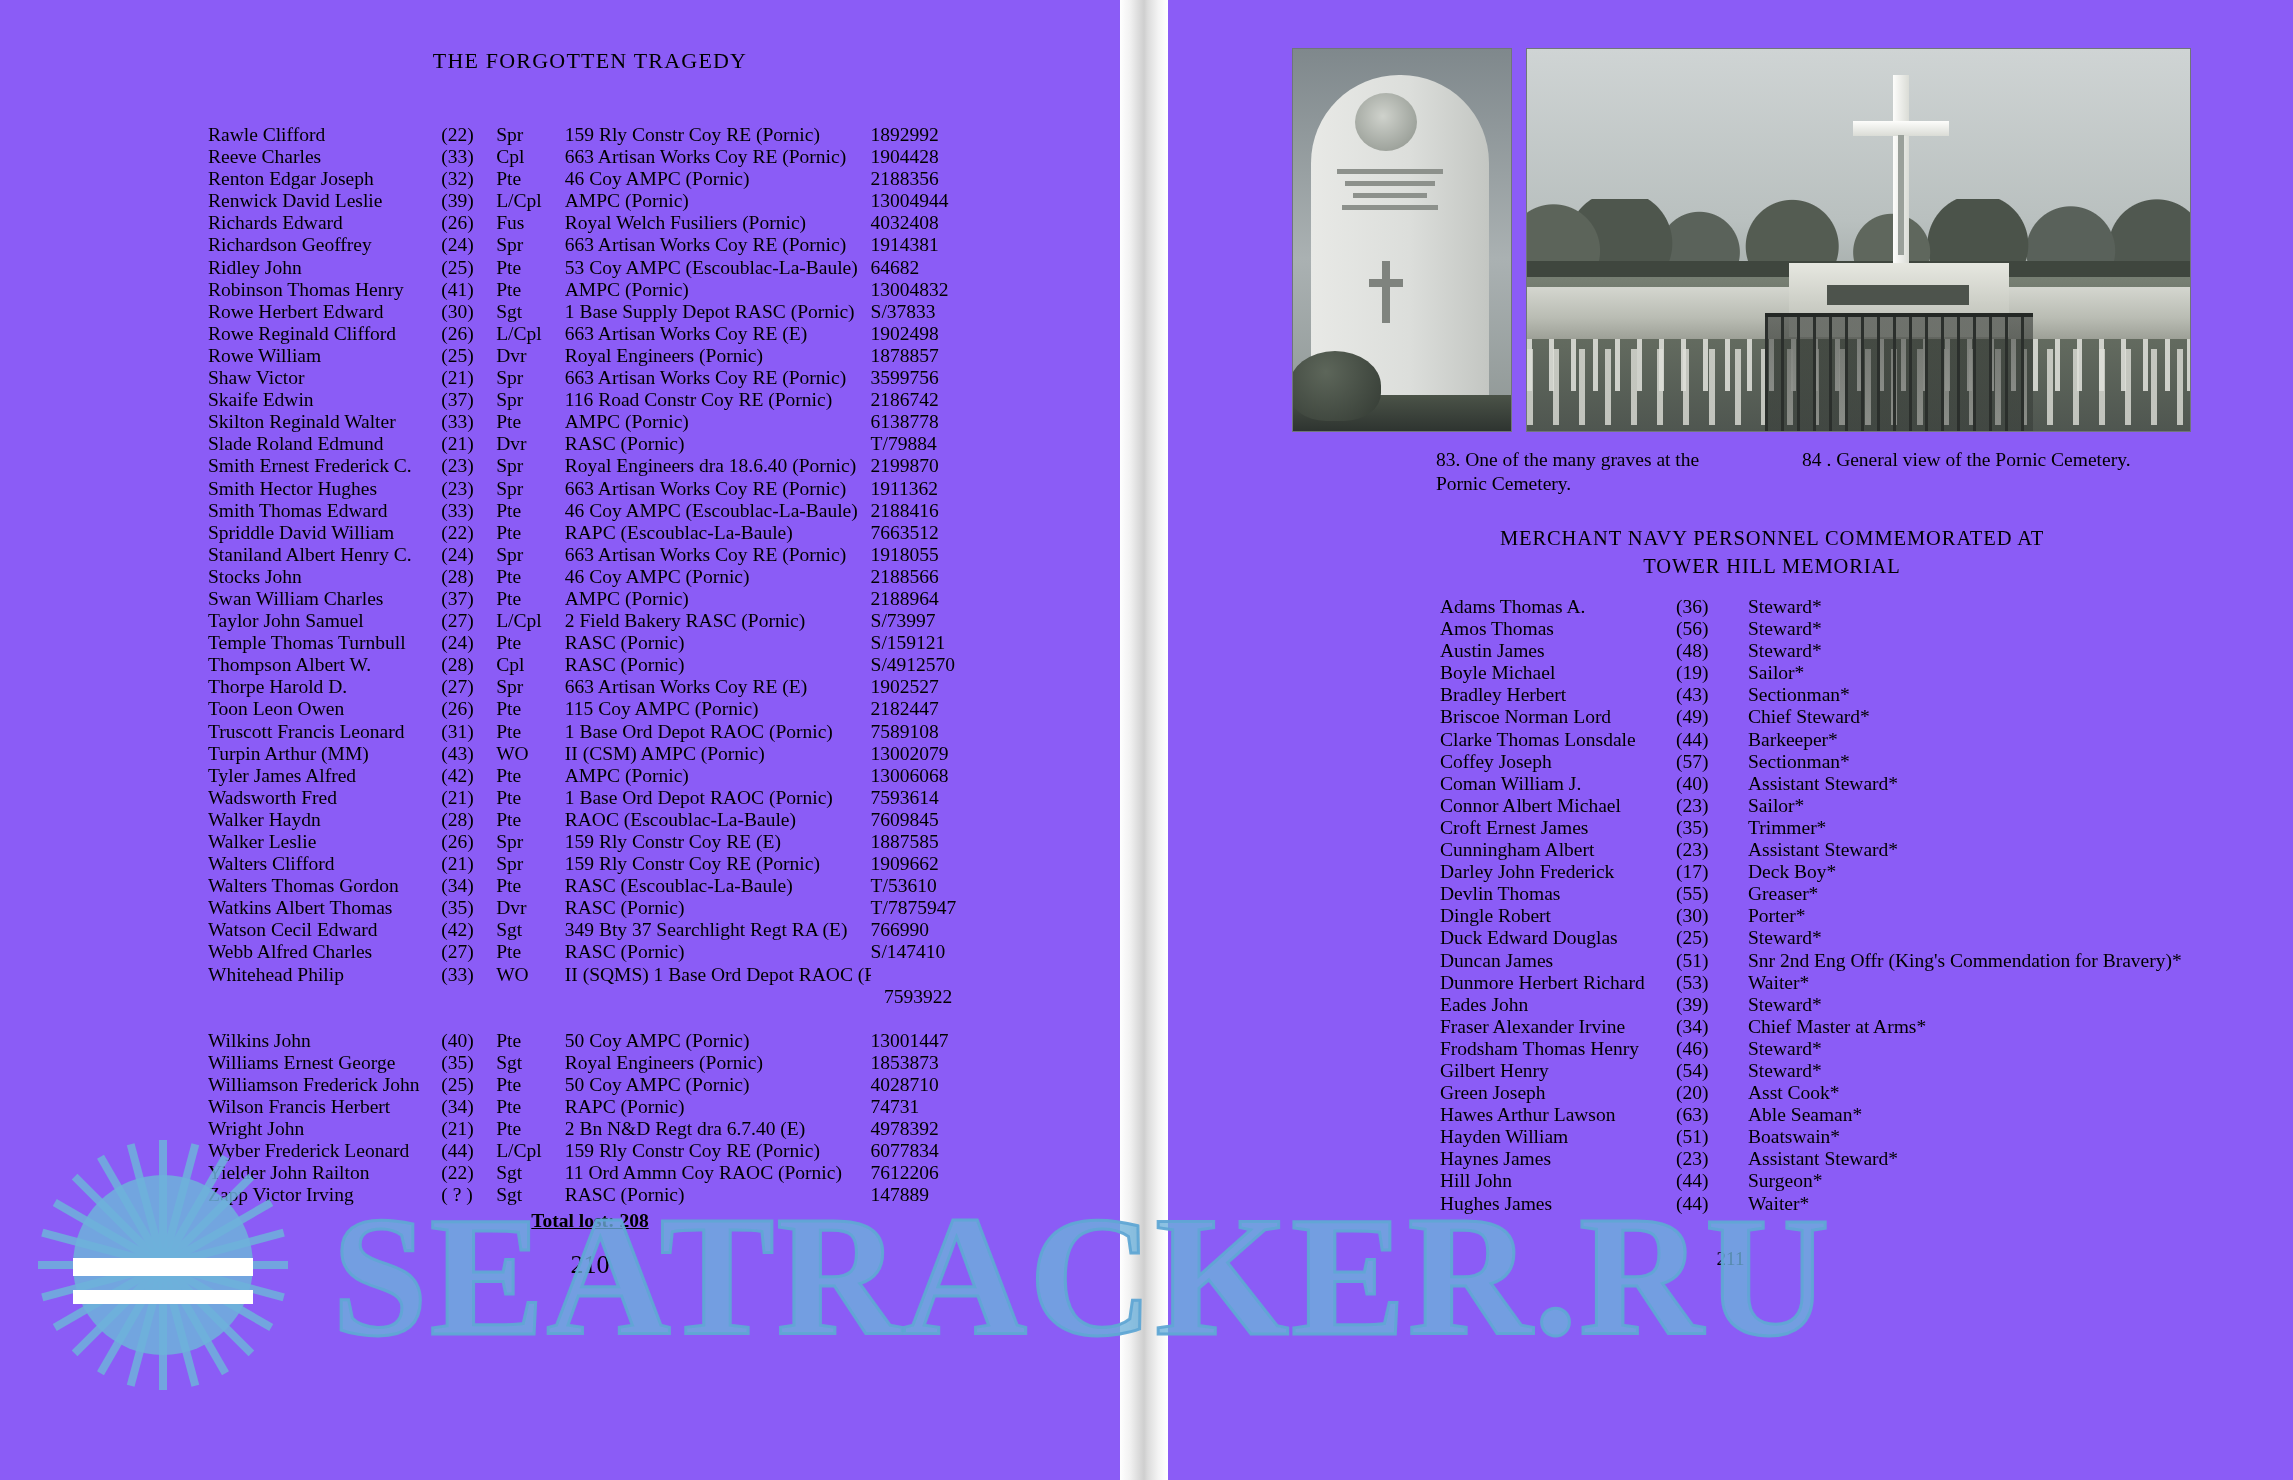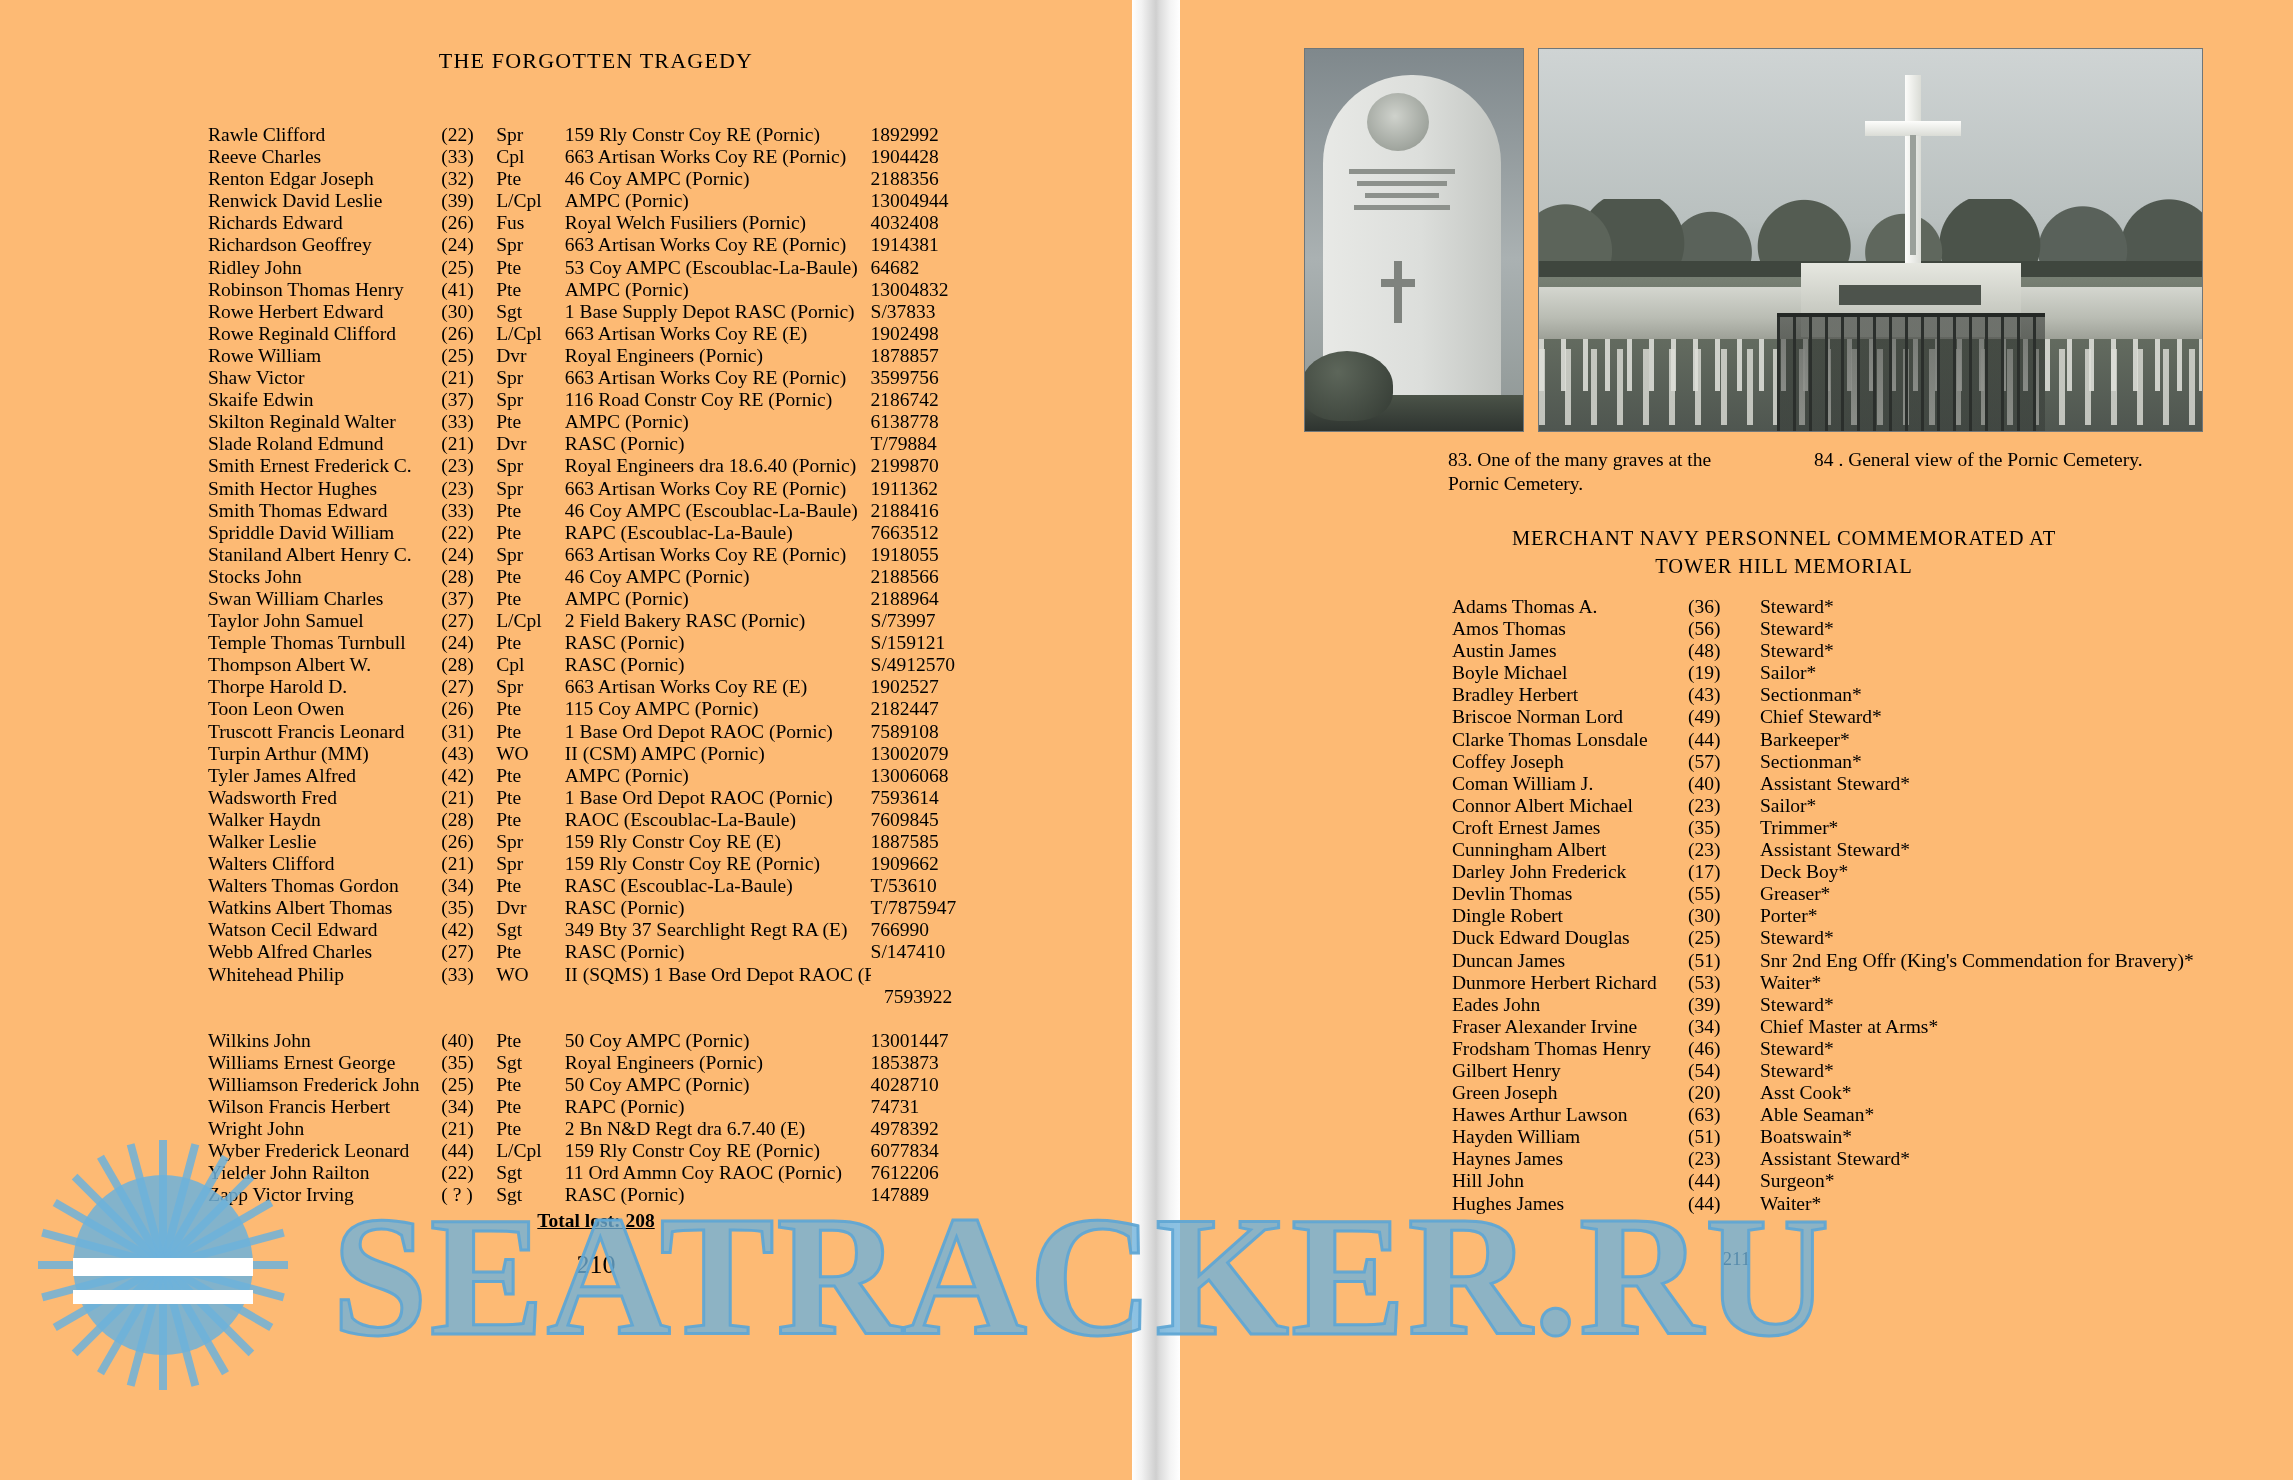--- a/index.html
+++ b/index.html
@@ -16,22 +16,21 @@
     color: #000;
   }
   .spread {
     position: absolute;
     inset: 0;
     display: flex;
   }
   .page {
     position: relative;
     height: 100%;
-    background: #fdba74;
-    padding-left: 12px;
+    background: #8b5cf6;
   }
   .page-left { width: 1120px; }
   .gutter {
     width: 48px;
     height: 100%;
     background: linear-gradient(to right,
       #ffffff 0%, #f2f2f2 20%, #d8d8d8 42%, #cfcfcf 50%,
       #dcdcdc 58%, #f4f4f4 80%, #ffffff 100%);
   }
   .page-right { flex: 1; }

